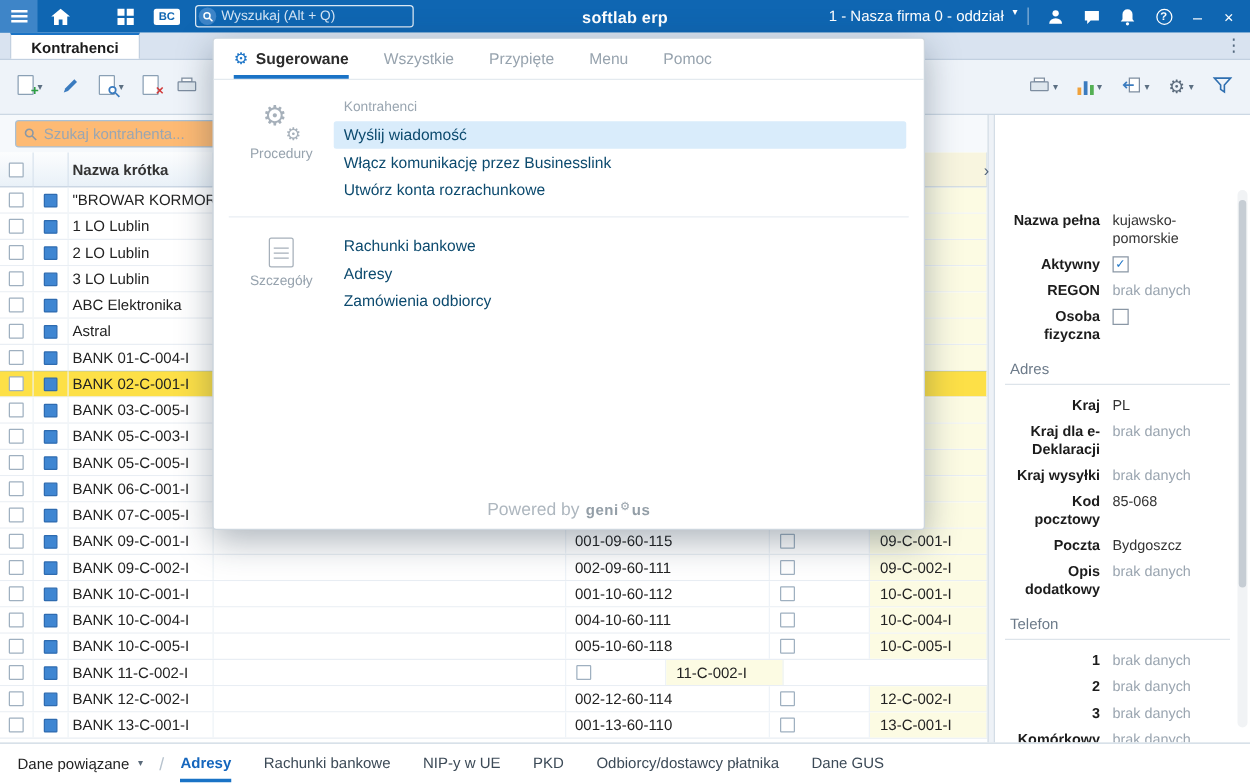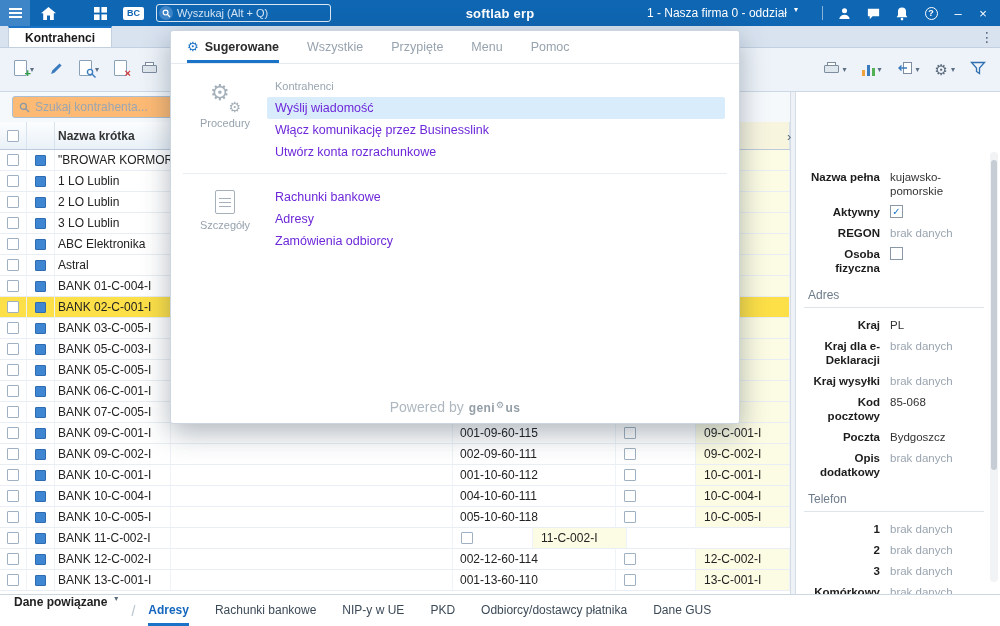--- a/index.html
+++ b/index.html
@@ -14,21 +14,21 @@
 .tbicon{width:26px;height:26px;display:flex;align-items:center;justify-content:center;cursor:pointer}
 .home{margin-left:5px}
 .grid{margin-left:26px}
 .bcbadge{margin-left:10px;background:#fff;color:#0f66b2;font-weight:bold;font-size:9px;border-radius:2px;padding:2px 4px;line-height:1;cursor:pointer}
 .tsearch{margin-left:12px;width:175px;height:18px;border:1px solid rgba(255,255,255,.85);border-radius:3px;display:flex;align-items:center;padding-left:2px}
 .tsmag{width:14px;height:14px;border-radius:50%;background:#3e85c8;display:flex;align-items:center;justify-content:center;flex:none}
 .tsearch input{flex:1;min-width:0;background:transparent;border:none;outline:none;color:#fff;font-size:11px;padding:0 4px;font-family:inherit}
 .tsearch input::placeholder{color:#d4e5f5}
 .apptitle{position:absolute;left:50%;transform:translateX(-50%);font-size:13px;font-weight:bold;letter-spacing:.2px}
 .tright{margin-left:auto;display:flex;align-items:center;gap:3px;padding-right:6px}
-.company{display:flex;align-items:flex-start;gap:7px;font-size:12px;cursor:pointer;margin-right:16px}
+.company{display:flex;align-items:flex-start;gap:7px;font-size:12px;cursor:pointer;margin-right:0}
 .wcaret{font-size:8px;line-height:1}
 .vsep{width:1px;height:14px;background:rgba(255,255,255,.5);margin:0 5px}
 .qcirc{width:13px;height:13px;border:1.4px solid #fff;border-radius:50%;font-size:9px;font-weight:bold;display:flex;align-items:center;justify-content:center}
 .winbtn{width:22px;height:26px;display:flex;align-items:center;justify-content:center;font-size:13px;cursor:pointer}
 
 
 .tabbar{position:absolute;left:0;top:26px;width:1000px;height:22px;background:#d9e3f0;border-bottom:1px solid #c2d0e0;display:flex;align-items:stretch}
 .mtab{margin-left:8px;padding:0 16px;background:#fff;border-top:2px solid #1a73c6;border-left:1px solid #c2d0e0;border-right:1px solid #c2d0e0;display:flex;align-items:center;font-weight:bold;font-size:12px;color:#1a1a1a;cursor:pointer}
 .tabbar-menu{margin-left:auto;width:26px;display:flex;align-items:center;justify-content:center;color:#53687e;font-size:14px;cursor:pointer}
 
@@ -85,21 +85,21 @@
 .flabel{width:76px;text-align:right;font-weight:bold;color:#1c1c1c;line-height:14px;flex:none;font-size:11.5px}
 .fval{margin-left:10px;line-height:14px;color:#333;width:100px;font-size:11.5px}
 .fval.muted{color:#9aa5b0}
 .pcb{margin-left:10px;width:13px;height:13px;border:1px solid #8a97a5;background:#fff;display:flex;align-items:center;justify-content:center;font-size:10px;font-weight:bold;color:#1a73c6;line-height:1;cursor:pointer}
 .sec-title{color:#6d7b8a;padding:3px 0 5px 4px;border-bottom:1px solid #dde4ea;margin:10px 0 10px 0}
 .vscroll{position:absolute;right:2px;top:60px;width:8px;height:430px;background:#f1f3f5;border-radius:4px;cursor:pointer}
 .vthumb{position:absolute;left:1px;top:8px;width:6px;height:310px;background:#c6cdd4;border-radius:3px}
 
 
 .bottombar{position:absolute;left:0;top:594px;width:1000px;height:32px;background:#fff;border-top:1px solid #ccd7e2;display:flex;align-items:stretch;padding-left:14px}
-.related{display:flex;gap:7px;font-weight:bold;color:#222;cursor:pointer}
+.related{display:flex;align-items:center;gap:7px;font-weight:normal;color:#222;cursor:pointer}
 .rcaret{font-size:8px;color:#5a6a7a;line-height:1}
 .slash{display:flex;align-items:center;color:#b6c2cd;margin:0 13px;font-size:14px}
 .btabs{display:flex;gap:26px}
 .btab{display:flex;align-items:center;color:#3c4a57;cursor:pointer;border-bottom:3px solid transparent;padding-top:2px}
 .btab.active{color:#1566bd;font-weight:bold;border-bottom-color:#1a73c6}
 
 
 .overlay{position:absolute;left:170px;top:30px;width:570px;height:394px;background:#fff;border:1px solid #cdd6de;border-radius:3px;box-shadow:0 9px 28px rgba(30,50,70,.35);z-index:40}
 .ov-tabs{display:flex;align-items:stretch;height:33px;border-bottom:1px solid #e4eaef;padding-left:16px;gap:28px}
 .ov-tab{display:flex;align-items:center;gap:6px;color:#97a3ae;font-size:12.5px;cursor:pointer;border-bottom:3px solid transparent;padding-top:2px}
@@ -110,21 +110,21 @@
 .ov-group.divided{margin-top:10px;padding-top:12px;border-top:1px solid #e9eef3}
 .ov-rail{width:84px;flex:none;display:flex;flex-direction:column;align-items:center;padding-top:4px}
 .ov-raillabel{color:#97a3ae;font-size:11px;margin-top:5px}
 .gears{position:relative;width:36px;height:28px;color:#a6b0ba}
 .g1{position:absolute;left:3px;top:-2px;font-size:22px;line-height:1}
 .g2{position:absolute;right:2px;bottom:-2px;font-size:14px;line-height:1}
 .detdoc{width:20px;height:24px;border:1px solid #a6b0ba;border-radius:2px;display:flex;flex-direction:column;justify-content:center;gap:3px;padding:0 3px;background:#fff}
 .detdoc i{display:block;height:1px;background:#a6b0ba}
 .ov-body{flex:1;padding-right:2px}
 .ov-ghead{color:#9aa6b1;font-size:11px;margin:0 0 5px 8px}
-.ov-item{height:22px;line-height:22px;padding-left:8px;font-size:12.5px;color:#6d28d9;cursor:pointer;border-radius:2px;white-space:nowrap;overflow:hidden}
+.ov-item{height:22px;line-height:22px;padding-left:8px;font-size:12.5px;color:#0c4a6e;cursor:pointer;border-radius:2px;white-space:nowrap;overflow:hidden}
 .ov-item.sel{background:#d9ecfb}
 .ov-footer{position:absolute;bottom:8px;left:0;width:100%;display:flex;align-items:baseline;justify-content:center;gap:5px;color:#aeb7bf}
 .pby{font-size:14px}
 .brand{font-size:12px;color:#939ea7;font-weight:bold;letter-spacing:.4px;display:inline-flex;align-items:baseline}
 .bgear{font-size:9px;position:relative;top:-4px;margin:0 1px;color:#939ea7}
 </style>
 </head>
 <body>
 
 <div class="app">

